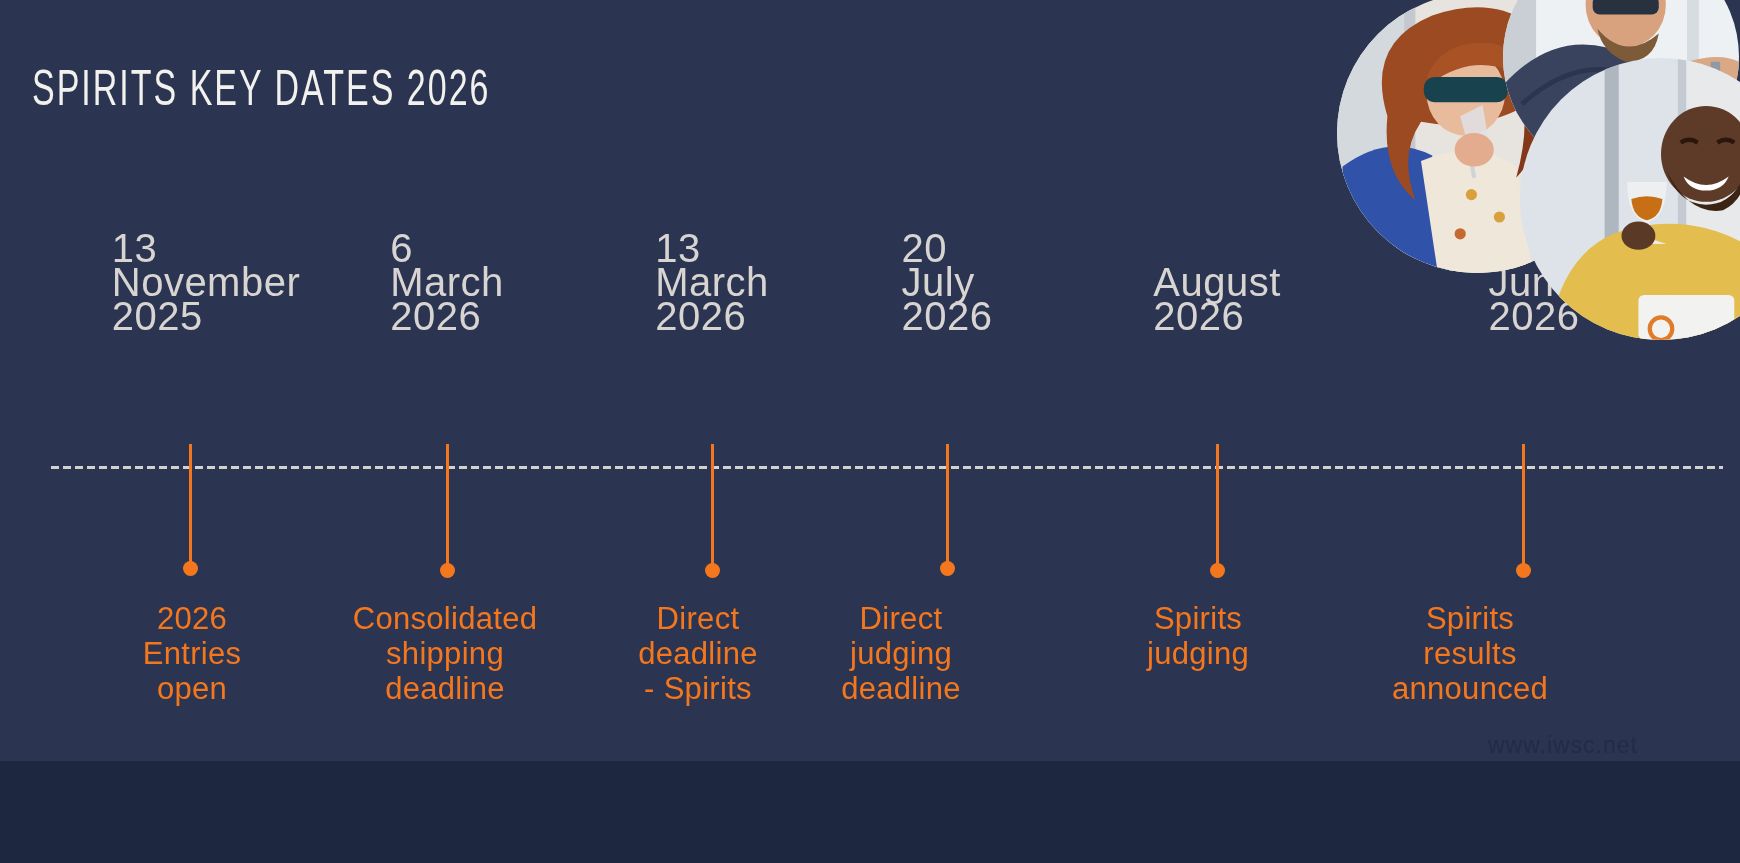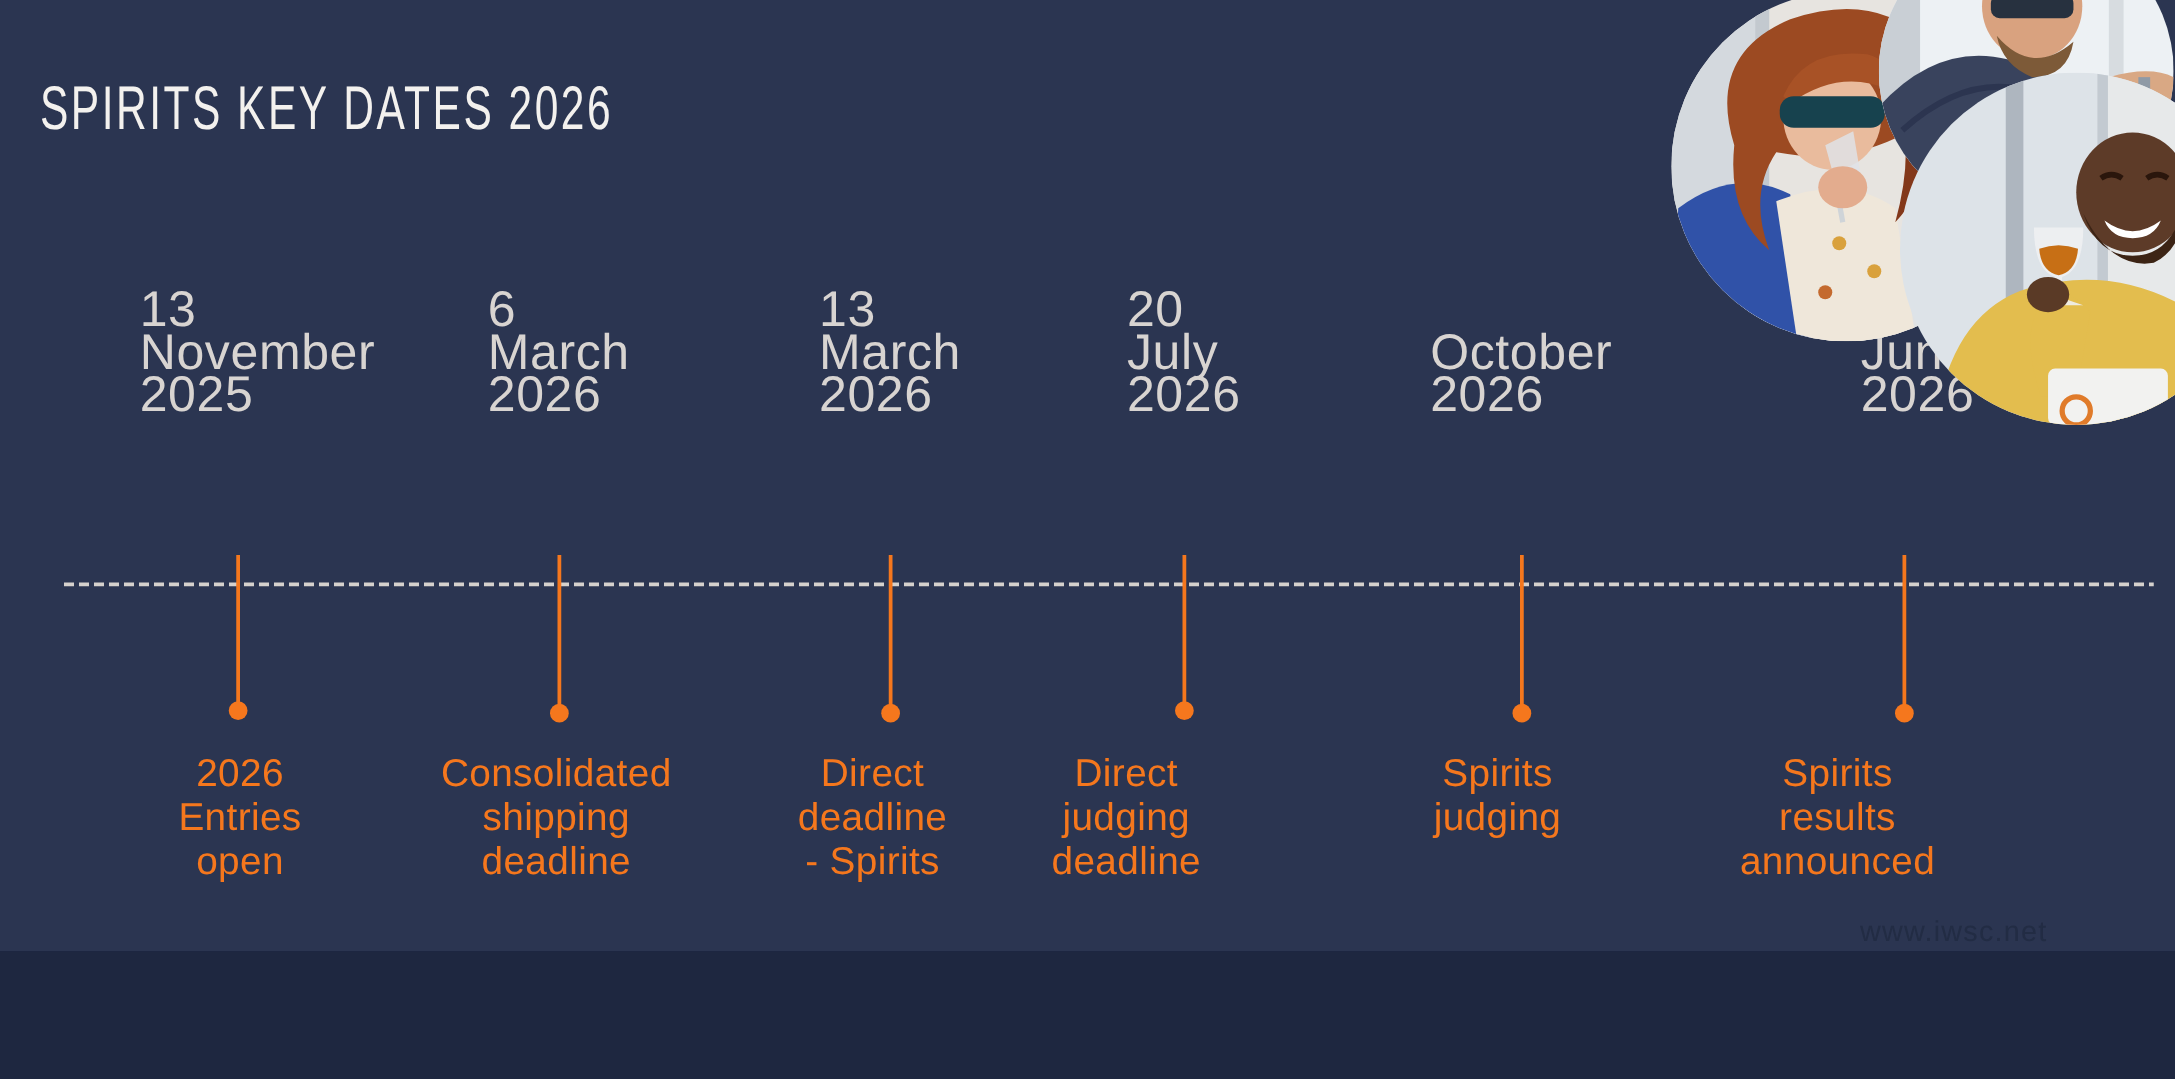--- a/index.html
+++ b/index.html
@@ -203,21 +203,21 @@
 July
 2026</div>
     <div class="stem"></div>
     <div class="dot" style="top:561px;"></div>
     <div class="label" style="left:-46px;">Direct
 judging
 deadline</div>
   </div>
 
   <div class="item" style="left:1217px;">
-    <div class="date">October
+    <div class="date">August
 2026</div>
     <div class="stem"></div>
     <div class="dot"></div>
     <div class="label" style="left:-19px;">Spirits
 judging</div>
   </div>
 
   <div class="item" style="left:1523px;">
     <div class="date" style="left:-2px;margin-left:13px;">12
 June

